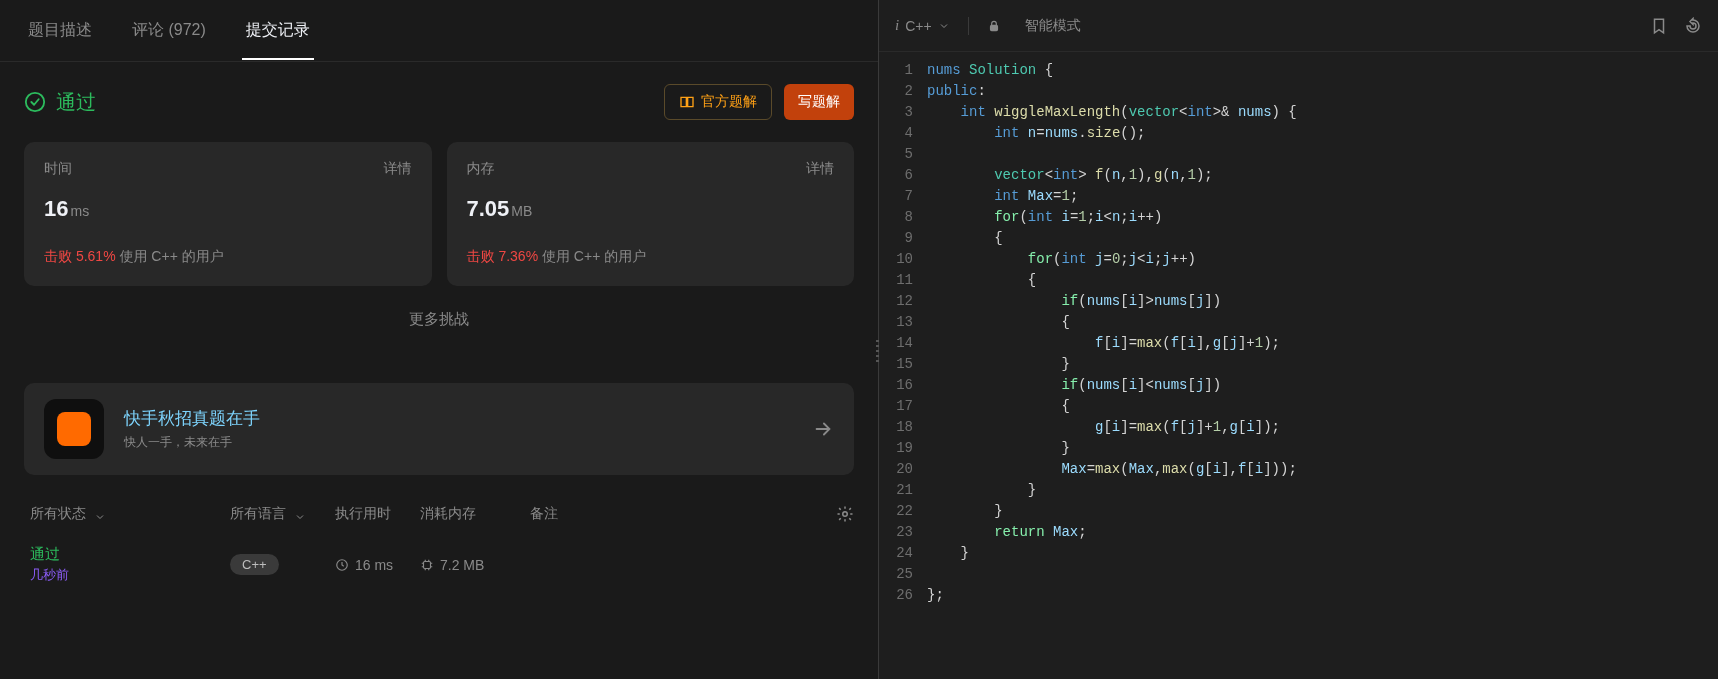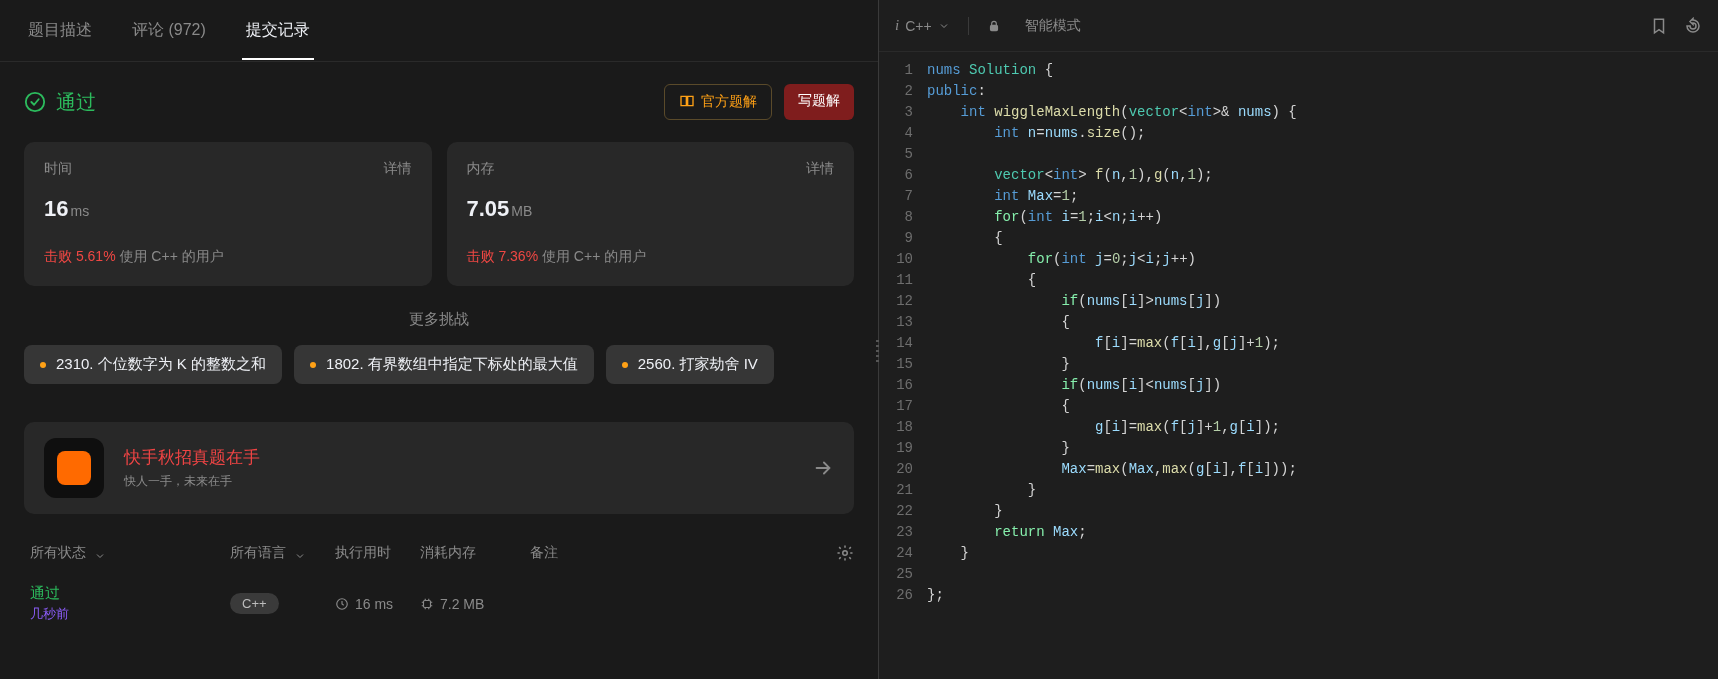--- a/index.html
+++ b/index.html
@@ -18,23 +18,23 @@
 .tabs { display: flex; gap: 32px; padding: 0 24px; height: 62px; align-items: center; border-bottom: 1px solid #2a2a2a; }
 .tab { color: #8a8a8a; font-size: 16px; cursor: pointer; padding: 18px 4px; position: relative; }
 .tab.active { color: #eff1f6; }
 .tab.active::after { content: ""; position: absolute; bottom: -1px; left: 0; right: 0; height: 2px; background: #fff; }
 
 
 .status-row { display: flex; align-items: center; justify-content: space-between; padding: 22px 24px 14px 24px; }
 .status-left { display: flex; align-items: center; gap: 10px; color: #2cbb5d; font-size: 20px; font-weight: 500; }
 .check-icon { width: 22px; height: 22px; stroke: #2cbb5d; }
 .status-right { display: flex; gap: 12px; }
-.btn { border: none; border-radius: 6px; padding: 8px 14px; font-size: 14px; cursor: pointer; display: inline-flex; gap: 6px; }
+.btn { border: none; border-radius: 6px; padding: 8px 14px; font-size: 14px; cursor: pointer; display: inline-flex; align-items: center; gap: 6px; }
 .btn-outline { background: transparent; border: 1px solid #5a4a2a; color: #ffa116; }
-.btn-green { background: #7f1d1d; color: #fff; font-weight: 500; }
+.btn-green { background: #c2410c; color: #fff; font-weight: 500; }
 .book-icon { width: 16px; height: 16px; stroke: #ffa116; }
 
 
 .cards { display: flex; gap: 15px; padding: 8px 24px 16px 24px; }
 .card { flex: 1; background: #282828; border-radius: 10px; padding: 18px 20px 20px 20px; }
 .card-head { display: flex; justify-content: space-between; color: #8a8a8a; font-size: 14px; margin-bottom: 18px; }
 .card-head .link { cursor: pointer; }
 .card-value { font-size: 22px; font-weight: 600; color: #eff1f6; }
 .card-value .unit { font-size: 14px; font-weight: 400; color: #8a8a8a; margin-left: 2px; }
 .card-sub { margin-top: 26px; font-size: 14px; color: #8a8a8a; }
@@ -45,21 +45,21 @@
 .section-title { color: #8a8a8a; font-size: 15px; margin-bottom: 16px; }
 .chips { display: flex; gap: 12px; flex-wrap: wrap; }
 .chip { background: #363636; border-radius: 8px; padding: 10px 16px; font-size: 15px; color: #eff1f6; display: inline-flex; align-items: center; gap: 10px; cursor: pointer; }
 .dot { width: 6px; height: 6px; border-radius: 50%; background: #ffa116; }
 
 
 .promo { margin: 26px 24px 16px 24px; background: #282828; border-radius: 10px; display: flex; align-items: center; padding: 16px 20px; gap: 20px; cursor: pointer; }
 .promo-icon { width: 60px; height: 60px; border-radius: 12px; background: #0f0f0f; display: flex; align-items: center; justify-content: center; }
 .promo-icon-inner { width: 34px; height: 34px; border-radius: 8px; background: #ff6a00; }
 .promo-text { flex: 1; }
-.promo-title { font-size: 17px; color: #ef4444; margin-bottom: 4px; }
+.promo-title { font-size: 17px; color: #7dd3fc; margin-bottom: 4px; }
 .promo-sub { font-size: 12px; color: #8a8a8a; }
 .arrow-icon { width: 22px; height: 22px; stroke: #8a8a8a; }
 
 
 .table-head { display: flex; align-items: center; padding: 14px 24px 10px 30px; color: #8a8a8a; font-size: 14px; }
 .th { display: flex; align-items: flex-end; gap: 8px; }
 .th.status { width: 200px; }
 .th.lang { width: 105px; }
 .th.time { width: 85px; }
 .th.mem { width: 110px; }
@@ -159,34 +159,20 @@
       <div class="card-sub">
         <span class="red">击败</span>
         <span class="red">7.36%</span>
         <span>使用 C++ 的用户</span>
       </div>
     </div>
   </div>
 
   <div class="more-section">
     <div class="section-title">更多挑战</div>
-    <div class="chips">
-      <div class="chip">
-          <span class="dot"></span>
-          <span>2310. 个位数字为 K 的整数之和</span>
-        </div>
-      <div class="chip">
-          <span class="dot"></span>
-          <span>1802. 有界数组中指定下标处的最大值</span>
-        </div>
-      <div class="chip">
-          <span class="dot"></span>
-          <span>2560. 打家劫舍 IV</span>
-        </div>
-    </div>
   </div>
 
   <div class="promo">
     <div class="promo-icon">
         <div class="promo-icon-inner"></div>
       </div>
     <div class="promo-text">
       <div class="promo-title">快手秋招真题在手</div>
       <div class="promo-sub">快人一手，未来在手</div>
     </div>

